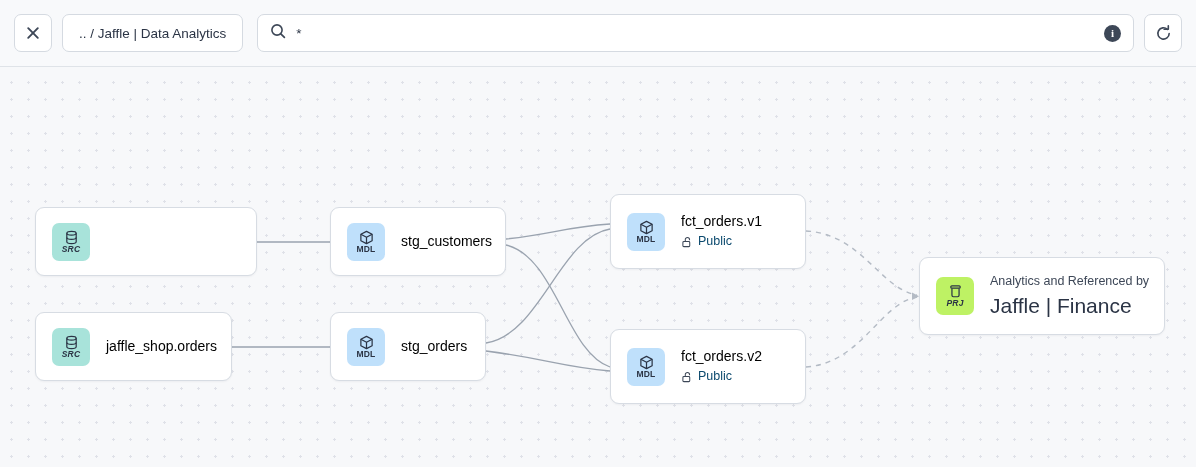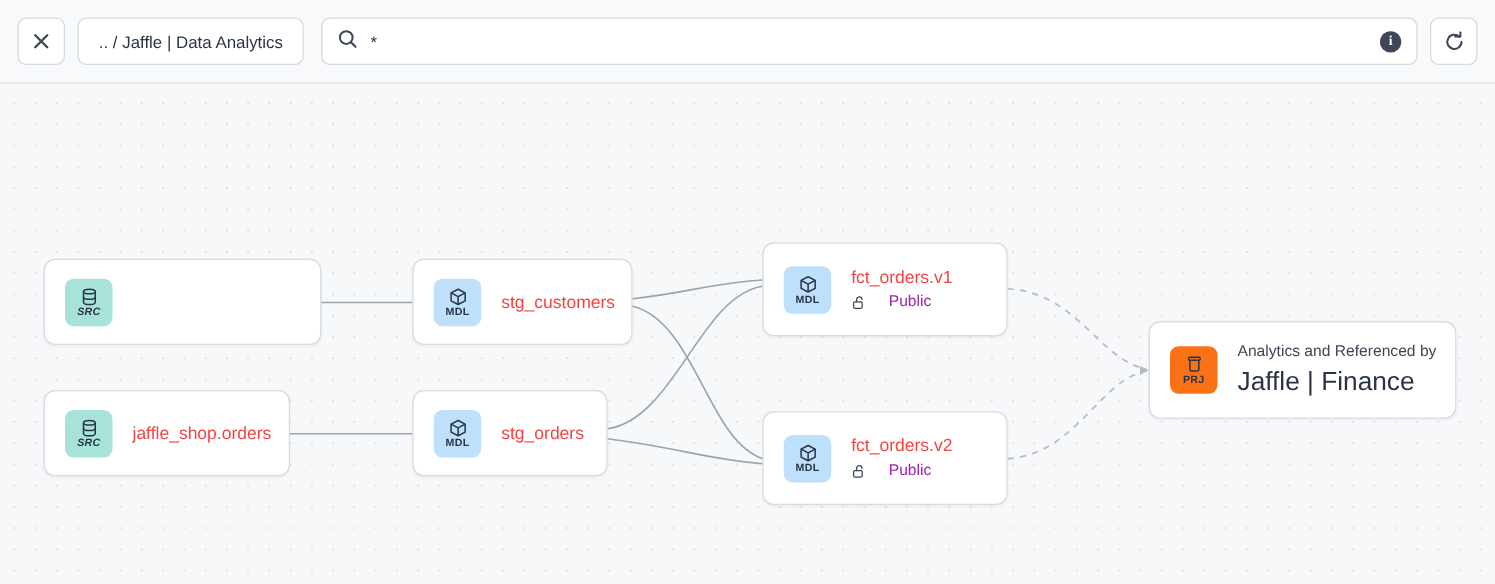--- a/index.html
+++ b/index.html
@@ -165,41 +165,41 @@
   .badge .badge-txt {
     font-size: 8.5px;
     font-weight: 700;
     letter-spacing: 0.2px;
     color: #2b3445;
     line-height: 1;
     margin-top: 0;
   }
   .badge-src { background: #a8e3da; font-style: italic; }
   .badge-mdl { background: #bfe0fb; }
-  .badge-prj { background: #f97316; }
+  .badge-prj { background: #bef264; font-style: italic; }
 
   .node-body {
     display: flex;
     flex-direction: column;
     justify-content: center;
     gap: 3px;
     min-width: 0;
   }
   .node-title {
     font-size: 14px;
-    color: #ef4444;
+    color: #000000;
     white-space: nowrap;
     line-height: 1.25;
   }
   .node-sub {
     font-size: 12.5px;
-    color: #a21caf;
-    display: flex;
-    align-items: center;
-    gap: 18px;
+    color: #0c4a6e;
+    display: flex;
+    align-items: center;
+    gap: 5px;
     white-space: nowrap;
     line-height: 1.25;
   }
   .node-sub svg { display: block; flex: 0 0 auto; }
   .node-kicker {
     font-size: 12.5px;
     color: #3d4757;
     white-space: nowrap;
     line-height: 1.3;
   }

